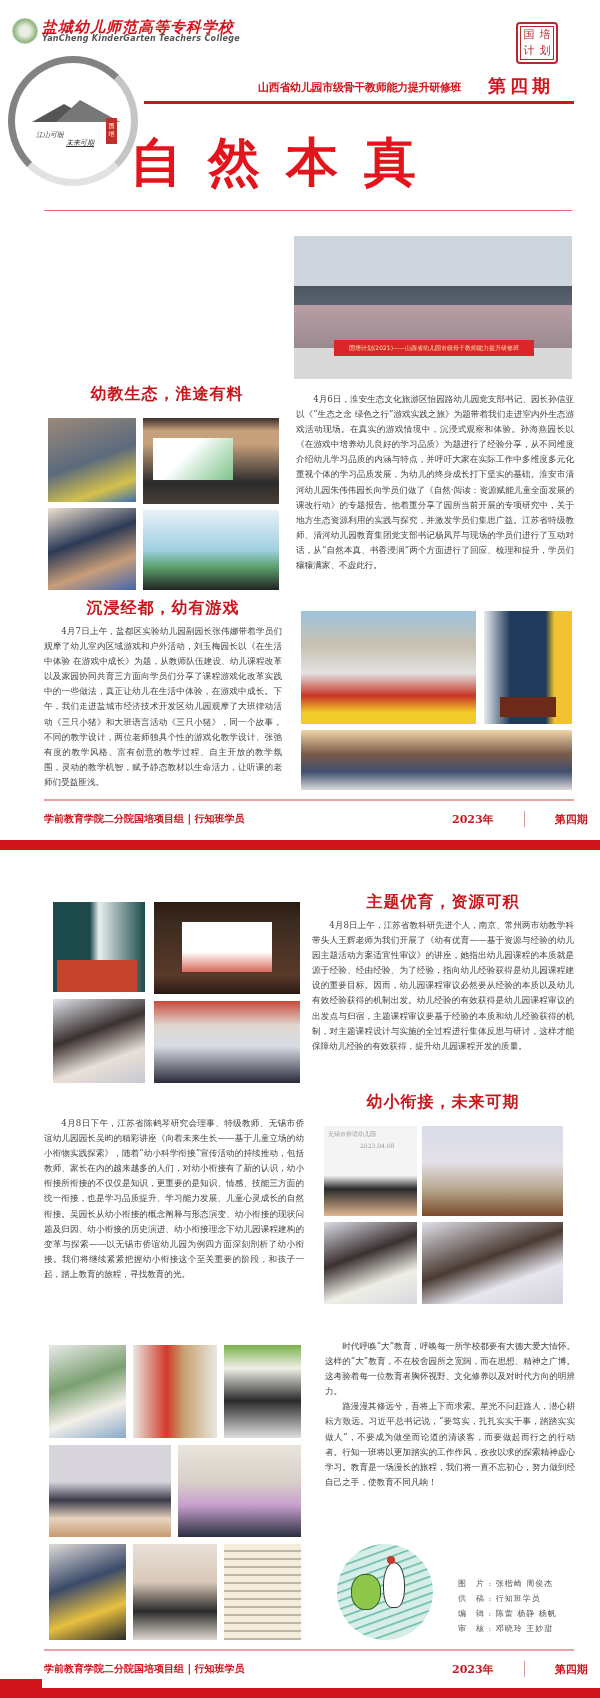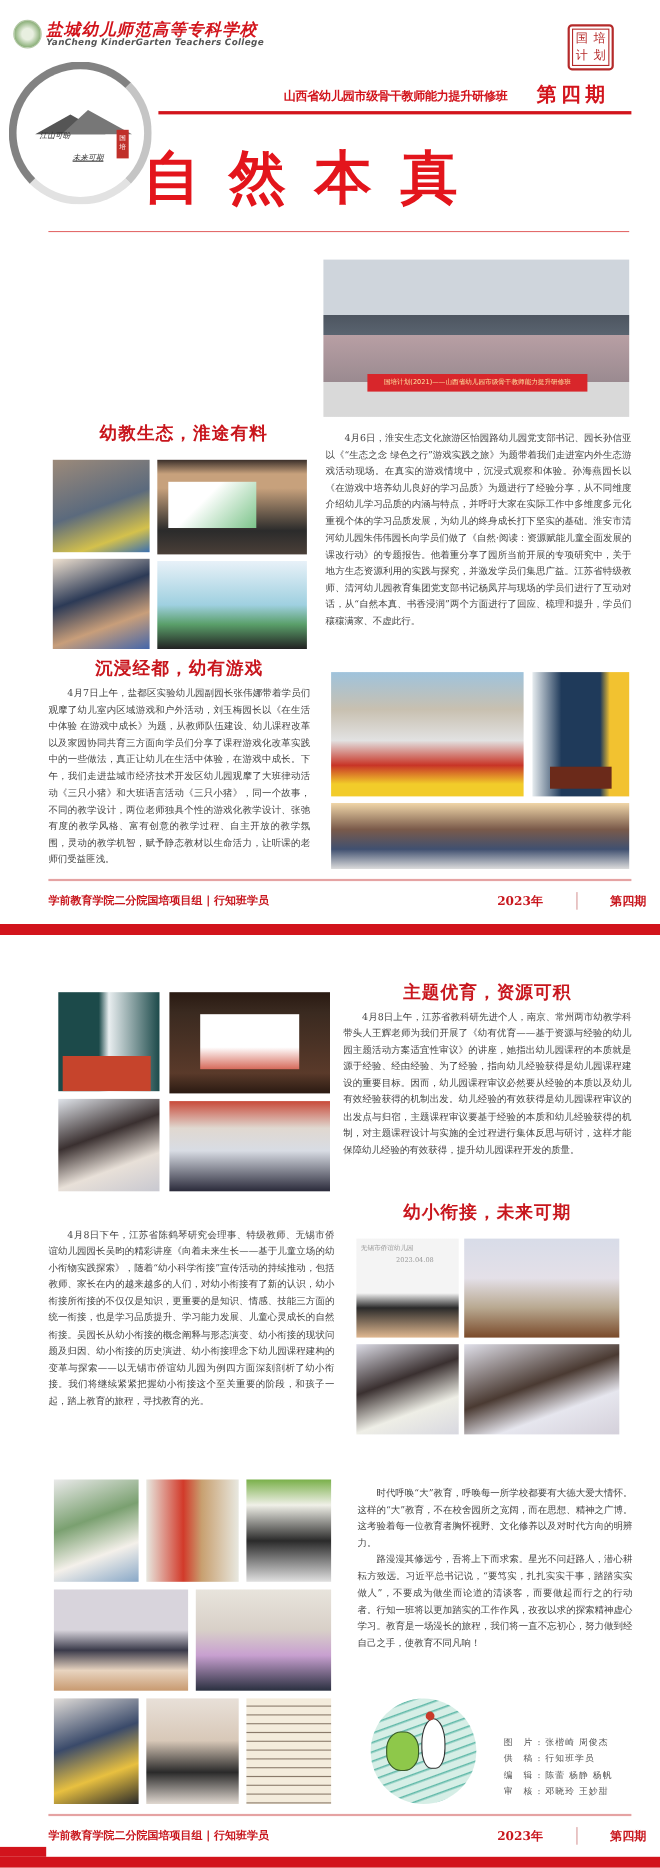--- a/index.html
+++ b/index.html
@@ -5,21 +5,21 @@
   * { box-sizing: border-box; margin: 0; padding: 0; }
   body { width: 600px; height: 1698px; background: #fff; font-family: "DejaVu Serif", serif; color: #333; position: relative; overflow: hidden; }
   .abs { position: absolute; }
   
   .logo-circle { left: 12px; top: 18px; width: 26px; height: 26px; border-radius: 50%; background: radial-gradient(circle, #e8efe0 30%, #8cb07a 70%, #dfe9d6 100%); border: 1px solid #b5c9a8; }
   .school-cn { left: 42px; top: 18px; font-size: 15px; color: #d2141c; font-family: "DejaVu Serif", serif; font-weight: bold; letter-spacing: 1px; font-style: italic; }
   .school-en { left: 42px; top: 34px; font-size: 8px; color: #555; font-family: "DejaVu Sans", sans-serif; font-weight: bold; font-style: italic; letter-spacing: 0.3px; }
   .ink-circle { left: 8px; top: 56px; width: 130px; height: 130px; border-radius: 50%; border: 7px solid #6d6d6d; border-right-color: #bbb; border-bottom-color: #ddd; opacity: .85; }
   .mountain { left: 32px; top: 104px; width: 0; height: 0; border-left: 32px solid transparent; border-right: 32px solid transparent; border-bottom: 18px solid #555; }
   .mountain2 { left: 56px; top: 100px; width: 0; height: 0; border-left: 24px solid transparent; border-right: 40px solid transparent; border-bottom: 22px solid #777; }
-  .poem1 { left: 36px; top: 118px; font-size: 7px; color: #333; font-style: italic; }
+  .poem1 { left: 36px; top: 130px; font-size: 7px; color: #333; font-style: italic; }
   .poem2 { left: 66px; top: 138px; font-size: 7px; color: #333; font-style: italic; text-decoration: underline; }
   .seal-small { left: 106px; top: 118px; width: 11px; height: 26px; background: #c0302a; color: #fff; font-size: 6px; line-height: 8px; text-align: center; padding-top: 4px; }
   .seal-big { left: 516px; top: 22px; width: 42px; height: 42px; border: 2px solid #b52a2a; border-radius: 4px; padding: 2px; }
   .seal-big-inner { width: 100%; height: 100%; background: #fff; border: 1.5px solid #b52a2a; display: grid; grid-template-columns: 1fr 1fr; grid-template-rows: 1fr 1fr; color: #b52a2a; font-size: 11px; text-align: center; line-height: 16px; }
   .subtitle { left: 258px; top: 80px; font-size: 11px; color: #d2141c; font-family: "DejaVu Sans", sans-serif; font-weight: bold; letter-spacing: -0.3px; }
   .issue-big { left: 488px; top: 74px; font-size: 18px; color: #d2141c; font-weight: bold; letter-spacing: 4px; font-family: "DejaVu Sans", sans-serif; }
   .line-top { left: 144px; top: 101px; width: 430px; height: 3px; background: #d2141c; }
   .big-title { left: 130px; top: 132px; font-size: 52px; color: #e3151c; font-weight: bold; font-family: "DejaVu Sans", sans-serif; letter-spacing: 26px; line-height: 60px; }
   .line-title { left: 44px; top: 210px; width: 528px; height: 1px; background: #e36b6b; }
 
@@ -137,21 +137,21 @@
 <div class="photo" style="left:49px; top:1345px; width:77px; height:93px; background:linear-gradient(160deg,#eaeaea,#7aa070 40%,#f4f0ea 70%,#88a8c8);"></div>
 <div class="photo" style="left:133px; top:1345px; width:84px; height:93px; background:linear-gradient(90deg,#e8e8e0 0%,#d23a2a 40%,#c8a070 60%,#e8e8e0 100%);"></div>
 <div class="photo" style="left:224px; top:1345px; width:77px; height:93px; background:linear-gradient(180deg,#7ab04a 0%,#f0f0e8 25%,#2a2a2a 60%,#e0e0e0 100%);"></div>
 <div class="photo" style="left:49px; top:1445px; width:122px; height:92px; background:linear-gradient(180deg,#d8d4dc 0%,#d8d4dc 40%,#3a3a4a 60%,#e8d4c0 80%,#c89a70 100%);"></div>
 <div class="photo" style="left:178px; top:1445px; width:123px; height:92px; background:linear-gradient(180deg,#e8e4dc 0%,#d8d0c8 40%,#c8a0d0 65%,#2a3040 100%);"></div>
 <div class="photo" style="left:49px; top:1544px; width:77px; height:96px; background:linear-gradient(160deg,#e0dcd8,#3a4a6a 40%,#e8c040 70%,#2a2a2a);"></div>
 <div class="photo" style="left:133px; top:1544px; width:84px; height:96px; background:linear-gradient(180deg,#e8e0d8 0%,#d8c8b8 40%,#2a2a2a 70%,#e0d8d0 100%);"></div>
 <div class="photo" style="left:224px; top:1544px; width:77px; height:96px; background:repeating-linear-gradient(180deg,#f4ecdc 0px,#f4ecdc 6px,#8a7a6a 7px,#f4ecdc 8px);"></div>
 
 <div class="abs" style="left:325px; top:1334px; width:250px;">
-  <p class="para" style="margin-top:17px;">时代呼唤“大”教育，呼唤每一所学校都要有大德大爱大情怀。这样的“大”教育，不在校舍园所之宽阔，而在思想、精神之广博。这考验着每一位教育者胸怀视野、文化修养以及对时代方向的明辨力。</p>
+  <p class="para" style="margin-top:5px;">时代呼唤“大”教育，呼唤每一所学校都要有大德大爱大情怀。这样的“大”教育，不在校舍园所之宽阔，而在思想、精神之广博。这考验着每一位教育者胸怀视野、文化修养以及对时代方向的明辨力。</p>
   <p class="para">路漫漫其修远兮，吾将上下而求索。星光不问赶路人，潜心耕耘方致远。习近平总书记说，“要笃实，扎扎实实干事，踏踏实实做人”，不要成为做坐而论道的清谈客，而要做起而行之的行动者。行知一班将以更加踏实的工作作风，孜孜以求的探索精神虚心学习。教育是一场漫长的旅程，我们将一直不忘初心，努力做到经自己之手，使教育不同凡响！</p>
 </div>
 
 <div class="abs" style="left:337px; top:1544px; width:96px; height:96px; border-radius:50%; background:repeating-linear-gradient(160deg,#d6eee6 0px,#d6eee6 5px,#5fb8a8 6px,#d6eee6 8px); overflow:hidden;">
   <div style="position:absolute; left:14px; top:30px; width:30px; height:36px; border-radius:45%; background:#8ec84a; border:1px solid #3a5a2a;"></div>
   <div style="position:absolute; left:46px; top:18px; width:22px; height:46px; border-radius:50% 50% 40% 40%; background:#fff; border:1px solid #333;"></div>
   <div style="position:absolute; left:50px; top:12px; width:8px; height:8px; border-radius:50%; background:#c83a2a;"></div>
 </div>
 
 <div class="abs credits" style="left:458px; top:1576px;">

